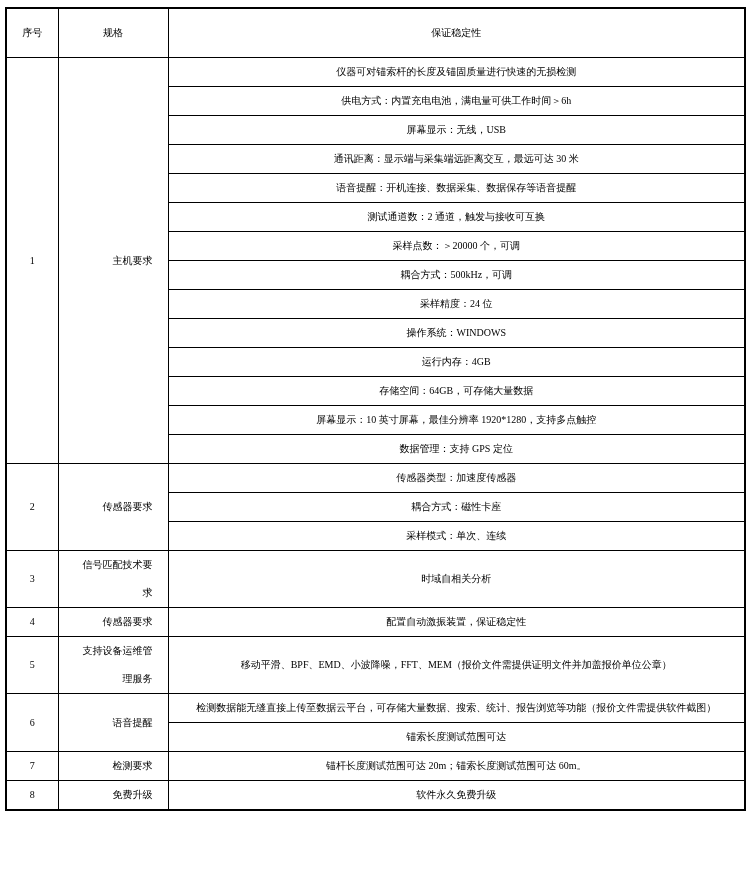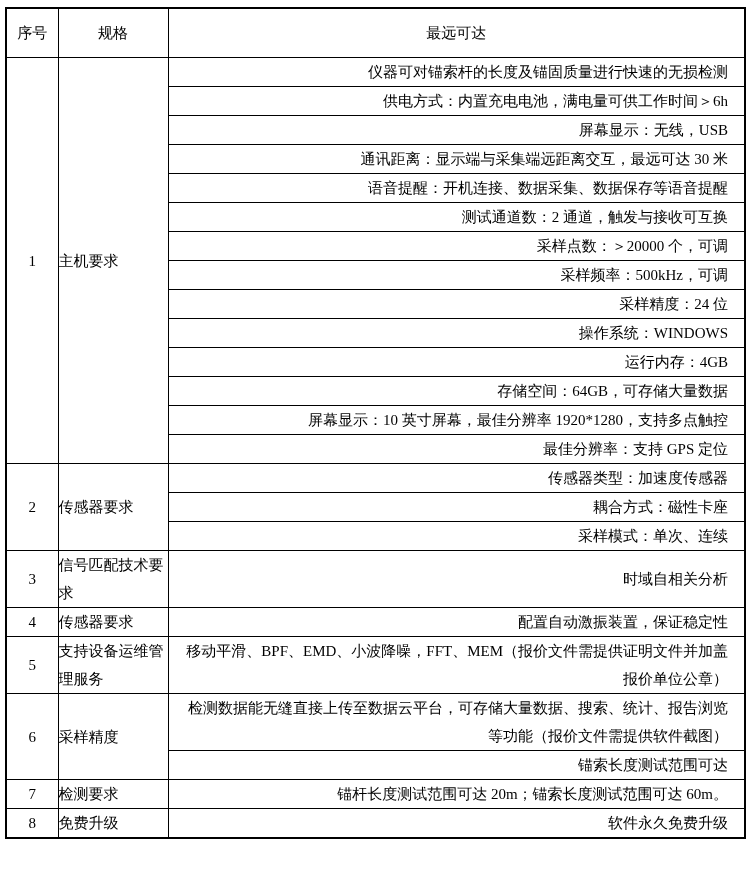--- a/index.html
+++ b/index.html
@@ -22,63 +22,63 @@
     table-layout: fixed;
     width: 739px;
     border: 2px solid #000000;
   }
   .spec-table col.c-no   { width: 52px; }
   .spec-table col.c-spec { width: 110px; }
   .spec-table col.c-req  { width: 577px; }
   .spec-table th,
   .spec-table td {
     border: 1px solid #000000;
-    font-size: 15px;
+    font-size: 10px;
     font-weight: normal;
     vertical-align: middle;
     word-break: break-all;
   }
   .spec-table th {
     height: 48px;
     text-align: center;
     line-height: 20px;
     padding: 0 4px;
   }
   .spec-table td.no {
     text-align: center;
     padding: 0 4px;
     line-height: 28px;
   }
   .spec-table td.spec {
-    text-align: left;
-    padding: 0 0;
+    text-align: right;
+    padding: 0 15px;
     line-height: 28px;
   }
   .spec-table td.req {
-    text-align: right;
+    text-align: center;
     padding: 0 16px;
     height: 27px;
     line-height: 28px;
   }
 </style>
 </head>
 <body>
 
 <div class="page">
   <table class="spec-table">
     <colgroup>
       <col class="c-no">
       <col class="c-spec">
       <col class="c-req">
     </colgroup>
     <thead>
       <tr>
         <th>序号</th>
         <th>规格</th>
-        <th>最远可达</th>
+        <th>保证稳定性</th>
       </tr>
     </thead>
     <tbody>
 
       <tr>
         <td class="no" rowspan="14">1</td>
         <td class="spec" rowspan="14">主机要求</td>
         <td class="req">仪器可对锚索杆的长度及锚固质量进行快速的无损检测</td>
       </tr>
       <tr>
@@ -93,39 +93,39 @@
       <tr>
           <td class="req">语音提醒：开机连接、数据采集、数据保存等语音提醒</td>
         </tr>
       <tr>
           <td class="req">测试通道数：2 通道，触发与接收可互换</td>
         </tr>
       <tr>
           <td class="req">采样点数：＞20000 个，可调</td>
         </tr>
       <tr>
-          <td class="req">采样频率：500kHz，可调</td>
+          <td class="req">耦合方式：500kHz，可调</td>
         </tr>
       <tr>
           <td class="req">采样精度：24 位</td>
         </tr>
       <tr>
           <td class="req">操作系统：WINDOWS</td>
         </tr>
       <tr>
           <td class="req">运行内存：4GB</td>
         </tr>
       <tr>
           <td class="req">存储空间：64GB，可存储大量数据</td>
         </tr>
       <tr>
           <td class="req">屏幕显示：10 英寸屏幕，最佳分辨率 1920*1280，支持多点触控</td>
         </tr>
       <tr>
-          <td class="req">最佳分辨率：支持 GPS 定位</td>
+          <td class="req">数据管理：支持 GPS 定位</td>
         </tr>
 
       <tr>
         <td class="no" rowspan="3">2</td>
         <td class="spec" rowspan="3">传感器要求</td>
         <td class="req">传感器类型：加速度传感器</td>
       </tr>
       <tr>
           <td class="req">耦合方式：磁性卡座</td>
         </tr>
@@ -146,21 +146,21 @@
       </tr>
 
       <tr>
         <td class="no">5</td>
         <td class="spec">支持设备运维管理服务</td>
         <td class="req">移动平滑、BPF、EMD、小波降噪，FFT、MEM（报价文件需提供证明文件并加盖报价单位公章）</td>
       </tr>
 
       <tr>
         <td class="no" rowspan="2">6</td>
-        <td class="spec" rowspan="2">采样精度</td>
+        <td class="spec" rowspan="2">语音提醒</td>
         <td class="req">检测数据能无缝直接上传至数据云平台，可存储大量数据、搜索、统计、报告浏览等功能（报价文件需提供软件截图）</td>
       </tr>
       <tr>
           <td class="req">锚索长度测试范围可达</td>
         </tr>
 
       <tr>
         <td class="no">7</td>
         <td class="spec">检测要求</td>
         <td class="req">锚杆长度测试范围可达 20m；锚索长度测试范围可达 60m。</td>

